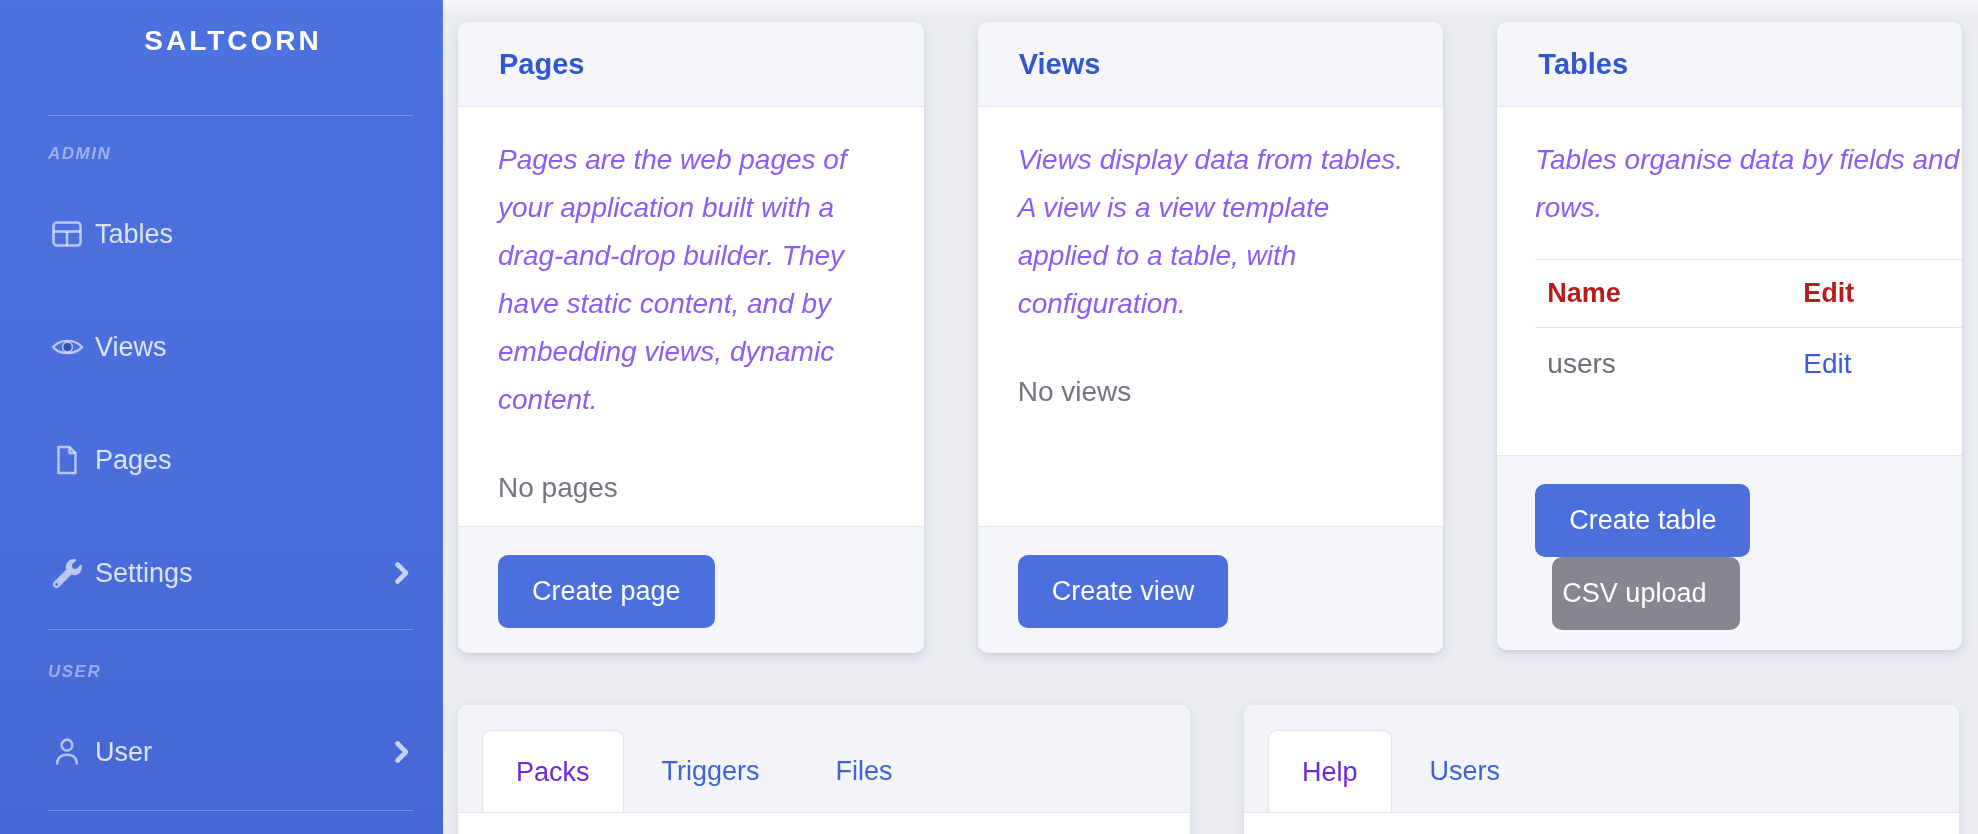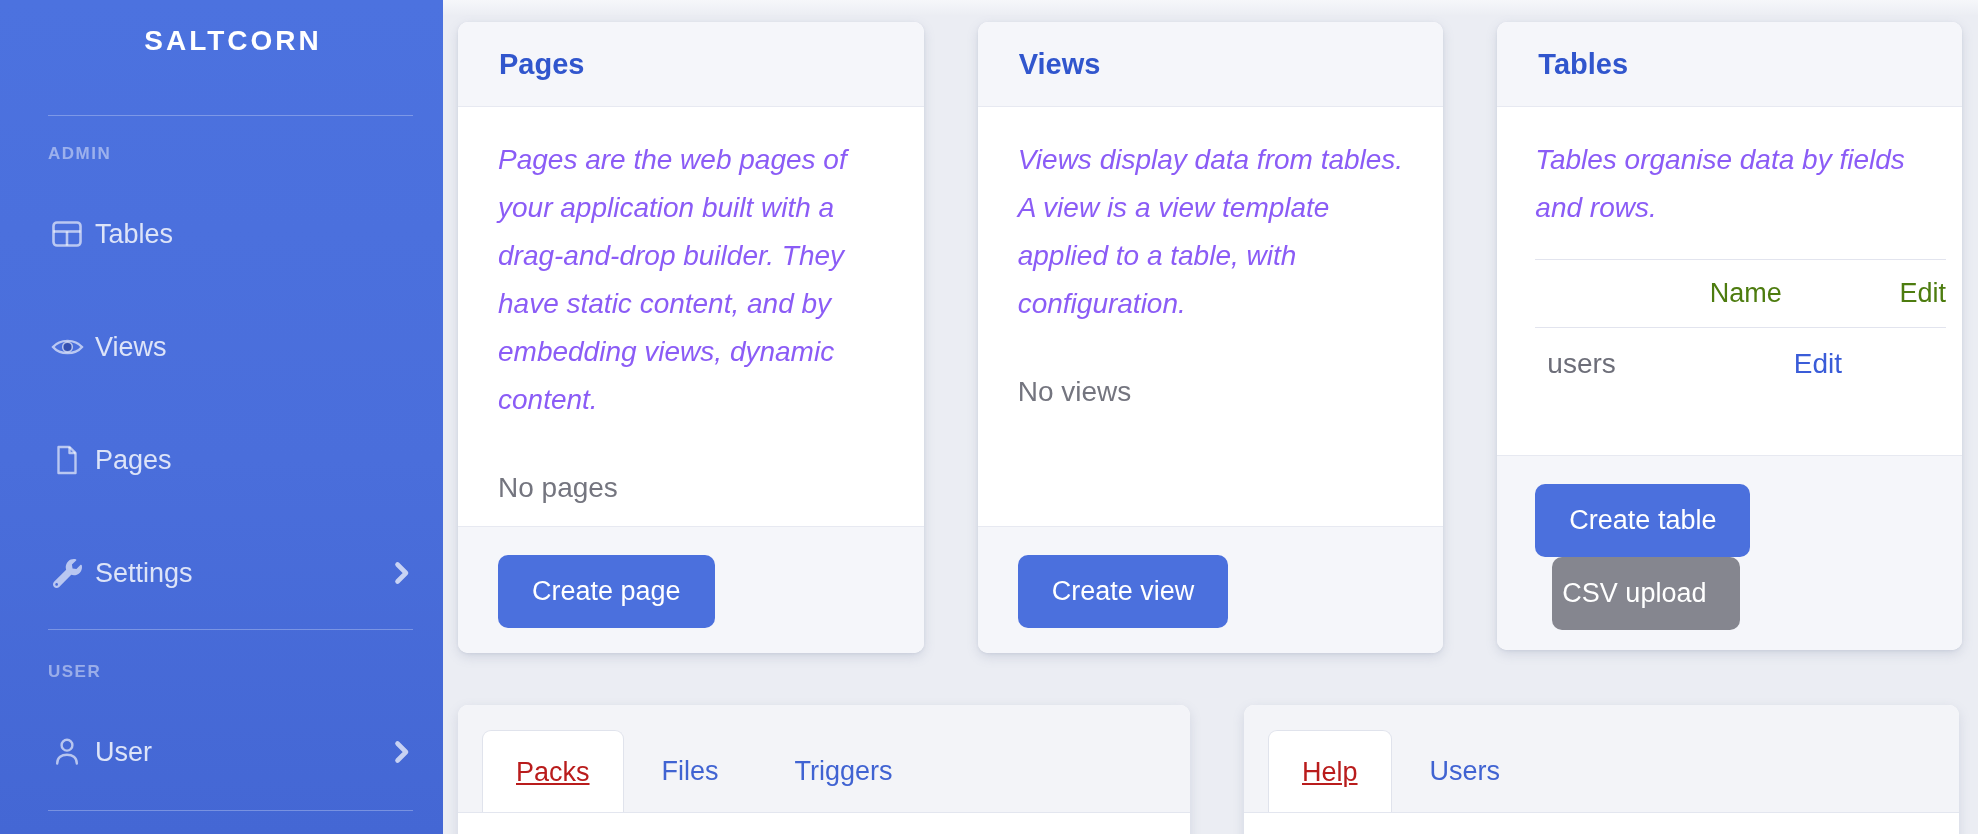--- a/index.html
+++ b/index.html
@@ -26,20 +26,21 @@
   .sb-divider {
     border:none; border-top:1px solid rgba(255,255,255,.28);
     margin:55px 30px 0 25px;
   }
   .sb-divider.d2 { margin-top:30px; }
   .sb-divider.d3 { margin-top:32px; }
   .sb-section-label {
     margin:28px 0 0 25px; height:20px; line-height:20px;
     font-size:17px; font-weight:bold; letter-spacing:1.5px;
     color:rgba(255,255,255,.45);
+    font-style:italic;
   }
   .sb-section-label.user-lbl { margin-top:32px; }
   .sb-item {
     display:flex; align-items:center;
     height:52px; margin:44px 33px 0 27px;
     color:#dde4f8; font-size:27px; text-decoration:none; cursor:pointer;
   }
   .sb-item + .sb-item { margin-top:61px; }
   .sb-item .icon {
     width:34px; margin-right:11px; display:flex; justify-content:center; align-items:center;
@@ -81,26 +82,26 @@
   }
   .btn {
     display:inline-block; height:73px; line-height:73px; padding:0 34px;
     border-radius:10px; font-size:27px; color:#ffffff; text-decoration:none;
     cursor:pointer; white-space:nowrap;
   }
   .btn-primary { background:#4b70dd; }
   .btn-secondary { background:#85868f;padding-left:10px; }
 
   
-  .card-tables .card-body { padding-right:16px; padding-left:38px; }
+  .card-tables .card-body { padding-right:0; padding-left:38px; }
   .data-table {
     width:100%; border-collapse:collapse; margin-top:27px;
   }
   .data-table th {
-    text-align:right; font-size:27px; font-weight:normal; color:#4d7c0f;
+    text-align:left; font-size:27px; font-weight:bold; color:#b91c1c;
     padding:18px 0 18px 12px;
     border-top:1px solid #e2e4ee; border-bottom:1px solid #e2e4ee;
   }
   .data-table td {
     text-align:left; font-size:28px; color:#6d6e79;
     padding:20px 0 20px 12px;
   }
   .col-name { width:60%; }
   .col-edit { width:40%; }
   .link { color:#3a5cd8; text-decoration:none; cursor:pointer; }
@@ -121,25 +122,24 @@
     background:#f3f4f8; border-bottom:1px solid #e3e6ef;
     padding:25px 24px 0 24px;
     display:flex; align-items:flex-end;
   }
   .tab {
     display:inline-block; height:82px; line-height:82px;
     font-size:27px; color:#4063d2; text-decoration:none; cursor:pointer;
     padding:0 38px; white-space:nowrap;
   }
   .tab.active {
-    background:#ffffff; color:#b91c1c;
+    background:#ffffff; color:#6d28d9;
     border:1px solid #e0e3ec; border-bottom:none;
     border-radius:9px 9px 0 0;
     padding:0 33px;
-    text-decoration:underline;
   }
   .tab-body { background:#fff; height:60px; }
 
   svg { display:block; }
 </style>
 </head>
 <body>
 
 <div class="app">
 
@@ -279,22 +279,22 @@
         </footer>
       </section>
 
     </div>
 
     <div class="row2">
 
       <section class="tab-card tab-card-left">
         <div class="tab-header">
           <a class="tab active">Packs</a>
+          <a class="tab">Triggers</a>
           <a class="tab">Files</a>
-          <a class="tab">Triggers</a>
         </div>
         <div class="tab-body"></div>
       </section>
 
       <section class="tab-card tab-card-right">
         <div class="tab-header">
           <a class="tab active">Help</a>
           <a class="tab">Users</a>
         </div>
         <div class="tab-body"></div>

